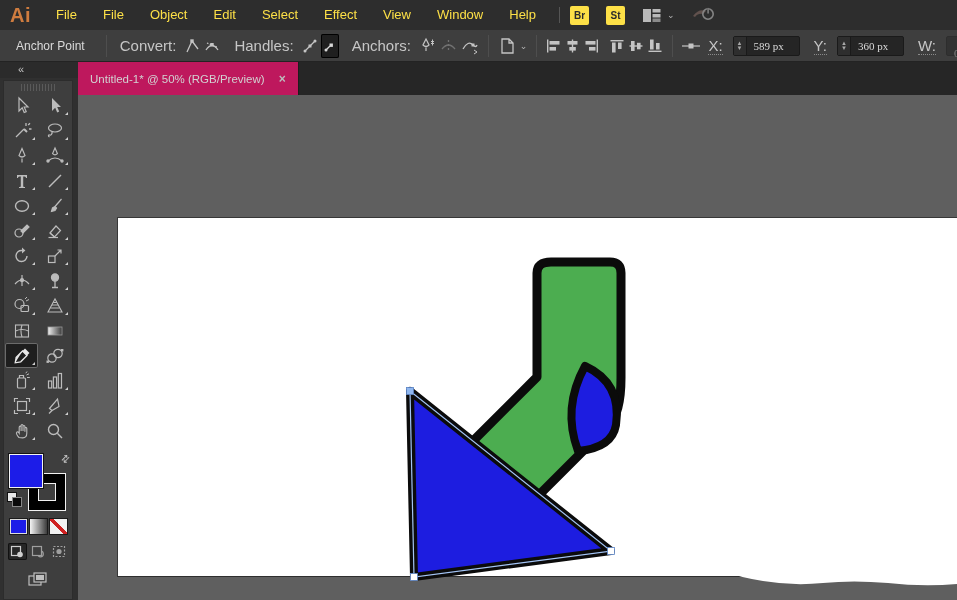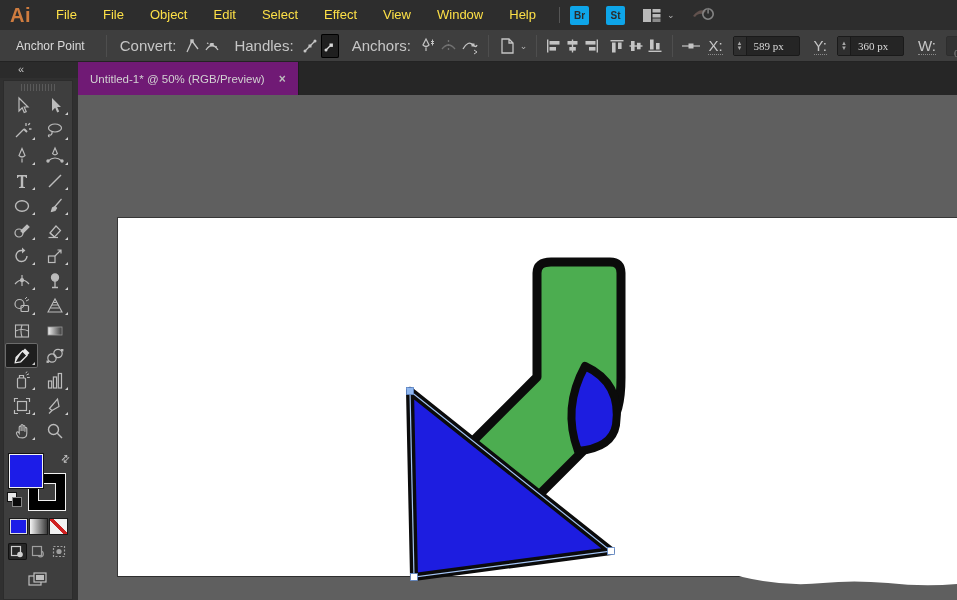--- a/index.html
+++ b/index.html
@@ -6,21 +6,21 @@
   html,body { width:957px; height:600px; overflow:hidden; background:#2d2d2d;
     font-family:"Liberation Sans", sans-serif; -webkit-font-smoothing:antialiased; }
 
   
   .menubar { position:absolute; left:0; top:0; width:957px; height:30px;
     background:#2d2d2d; display:flex; align-items:center; }
   .ai-logo { color:#cf7c3f; font-weight:bold; font-size:20px; padding:0 12px 0 10px; letter-spacing:0.5px; }
   .menus { display:flex; align-items:center; height:100%; }
   .menu-item { color:#fde047; font-size:13px; padding:16px 13px; line-height:30px; cursor:default; }
   .mb-sep { width:1px; height:16px; background:#555; margin:0 10px; }
-  .app-btn { width:19px; height:19px; background:#0ea5e9; color:#2b2b2b; font-size:10px;
+  .app-btn { width:19px; height:19px; background:#fde047; color:#2b2b2b; font-size:10px;
     font-weight:bold; border-radius:2px; display:flex; align-items:center; justify-content:center;
     margin-right:17px; }
   .ws-switch { display:flex; align-items:center; margin-right:16px; }
   .ws-switch .chev { color:#b5b5b5; font-size:9px; margin-left:5px; }
   .gpu { opacity:.8; }
 
   
   .controlbar { position:absolute; left:0; top:30px; width:957px; height:32px;
     background:#3e3e3e; border-bottom:1px solid #232323; display:flex; align-items:center;
     white-space:nowrap; overflow:hidden; }
@@ -37,21 +37,21 @@
     border-radius:2px; height:20px; margin-left:4px; }
   .field.dim { opacity:.45;flex-direction:column; }
   .stepper { width:13px; height:100%; display:flex; flex-direction:column; align-items:center;
     justify-content:center; color:#a8a8a8; font-size:6px; line-height:5px; background:#2e2e2e;
     border-right:1px solid #1a1a1a; }
   .fval { color:#d8d8d8; font-size:11px; padding:0 8px 0 7px; min-width:52px;font-family:Liberation Serif, serif; }
   .xy-label { border-bottom:1px dotted #8a8a8a; }
 
   
   .tabbar { position:absolute; left:78px; top:62px; width:879px; height:33px; background:#262626; display:flex; }
-  .doc-tab { height:33px; background:#701a75; display:flex; align-items:center; padding:0 12px;
+  .doc-tab { height:33px; background:#be185d; display:flex; align-items:center; padding:0 12px;
     border-right:1px solid #1d1d1d; }
   .doc-tab .title { color:#d2d2d2; font-size:11.5px; margin-right:14px; }
   .doc-tab .close { color:#bdbdbd; font-size:12px; font-weight:bold; }
 
   
   .dock { position:absolute; left:0; top:62px; width:78px; height:538px; background:#303030; }
   .collapse-strip { height:16px; background:#2b2b2b; color:#c4c4c4; font-size:11px;
     padding-left:18px; line-height:15px; }
   .toolpanel { position:absolute; left:3px; top:18px; width:70px; bottom:0;
     background:#3e3e3e; border:1px solid #2c2c2c; }

